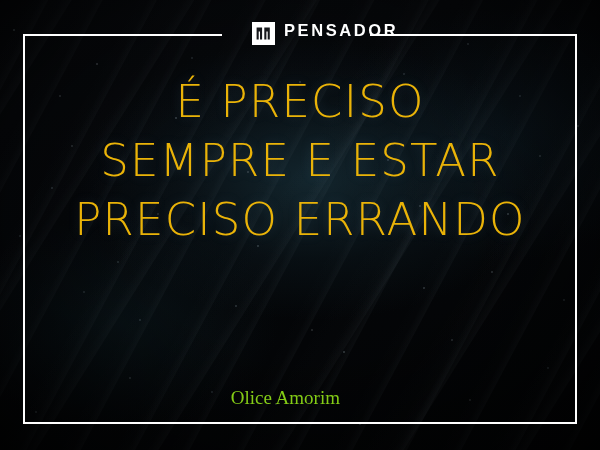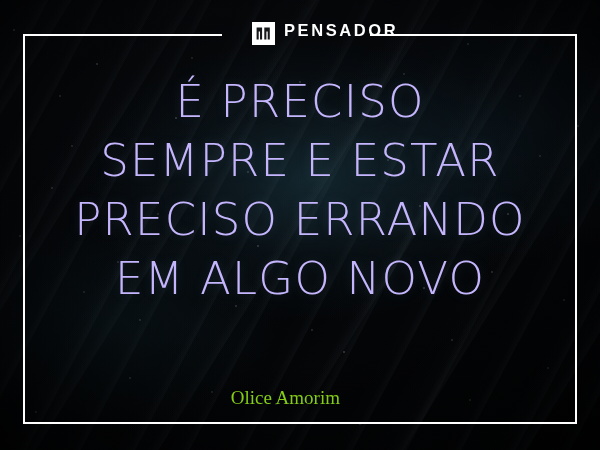--- a/index.html
+++ b/index.html
@@ -160,21 +160,21 @@
   .quote-block {
     position: absolute;
     left: 30px;
     right: 30px;
     top: 72px;
     z-index: 3;
     text-align: center;
   }
 
   .quote-line {
-    color: #c4b5fd;
+    color: #eab308;
     font-family: "DejaVu Sans", sans-serif;
     font-weight: 300;
     font-size: 45px;
     line-height: 59px;
     letter-spacing: 1.2px;
     white-space: nowrap;
     text-shadow: 0 0 12px rgba(120,170,200,0.20);
   }
 
   
@@ -217,18 +217,17 @@
         <path d="M8.3 12.4 L8.3 0.6 L13.8 0.6 L13.8 12.4 L11.7 12.4 L11.7 4.4 L10.4 4.4 L10.4 12.4 Z" fill="#17181c"></path>
       </svg>
     </span>
     <span class="brand-name">PENSADOR</span>
   </div>
 
   <div class="quote-block">
     <div class="quote-line">É PRECISO</div>
     <div class="quote-line">SEMPRE E ESTAR</div>
     <div class="quote-line">PRECISO ERRANDO</div>
-    <div class="quote-line">EM ALGO NOVO</div>
   </div>
 
   <div class="author">Olice Amorim</div>
 
 </div>
 
 </body></html>

